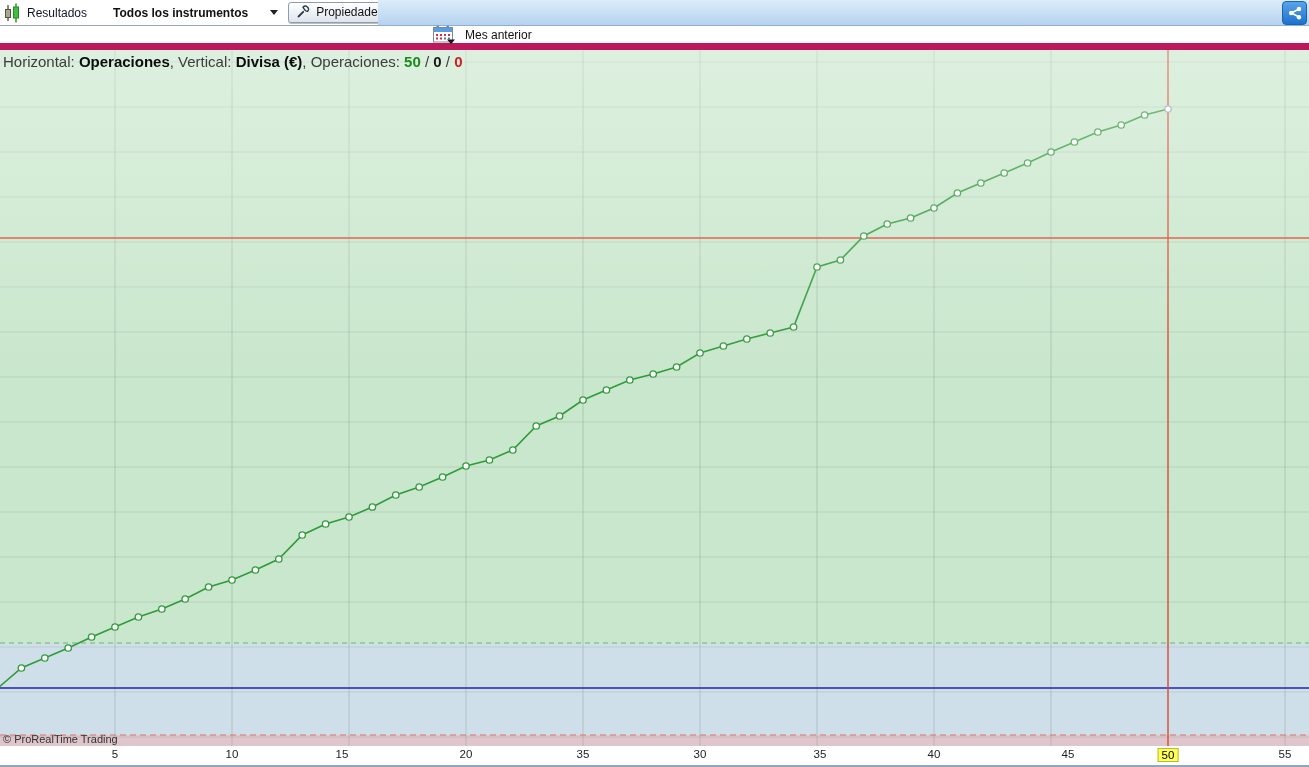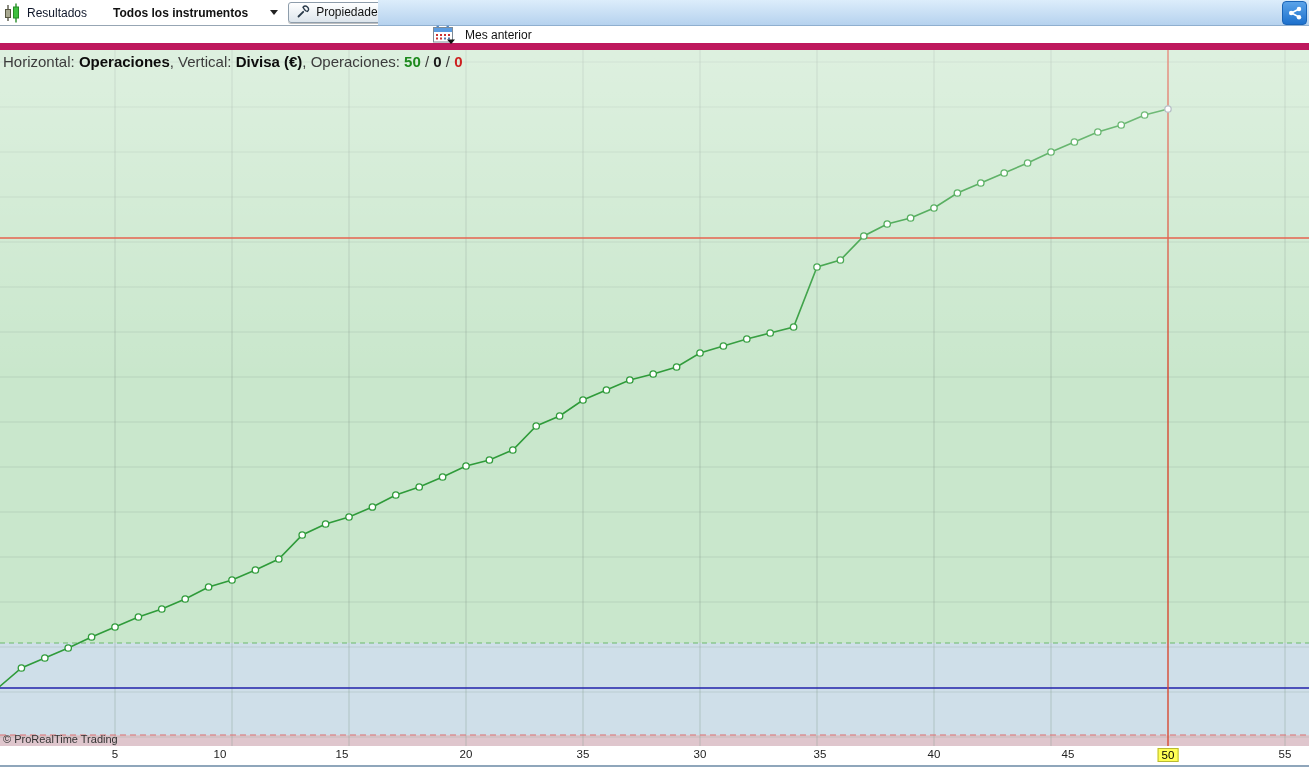--- a/index.html
+++ b/index.html
@@ -210,21 +210,21 @@
       </svg>
     <div class="sheen"></div>
     <div class="chart-header">
       <span>Horizontal: </span><b>Operaciones</b><span>, </span><span>Vertical: </span><b>Divisa (€)</b><span>, </span><span>Operaciones: </span><span class="val-win">50</span><span> / </span><span class="val-neutral">0</span><span> / </span><span class="val-loss">0</span>
     </div>
     <div class="copyright">© ProRealTime Trading</div>
   </div>
 
   <div class="xaxis">
       <span class="xtick" style="left: 115px;">5</span>
-      <span class="xtick" style="left: 220px;">10</span>
+      <span class="xtick" style="left: 232px;">10</span>
       <span class="xtick" style="left: 342px;">15</span>
       <span class="xtick" style="left: 466px;">20</span>
       <span class="xtick" style="left: 583px;">35</span>
       <span class="xtick" style="left: 700px;">30</span>
       <span class="xtick" style="left: 820px;">35</span>
       <span class="xtick" style="left: 934px;">40</span>
       <span class="xtick" style="left: 1051px; margin-left: 17px;">45</span>
       <span class="xtick current" style="left: 1168px;">50</span>
       <span class="xtick" style="left: 1285px;">55</span>
     </div>

